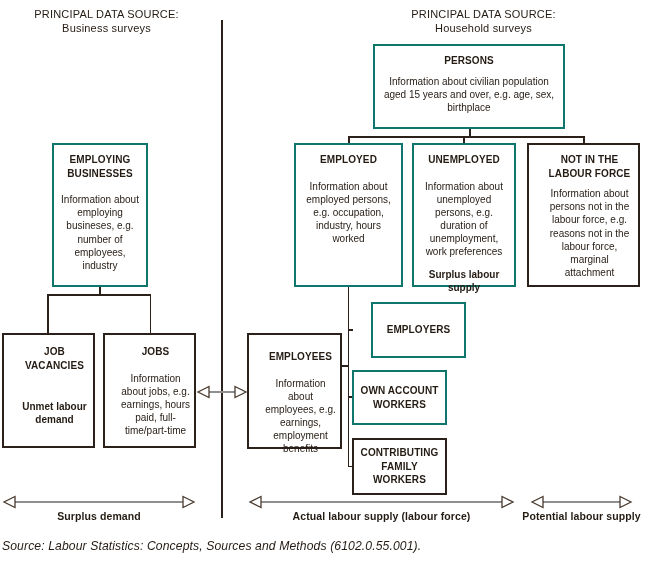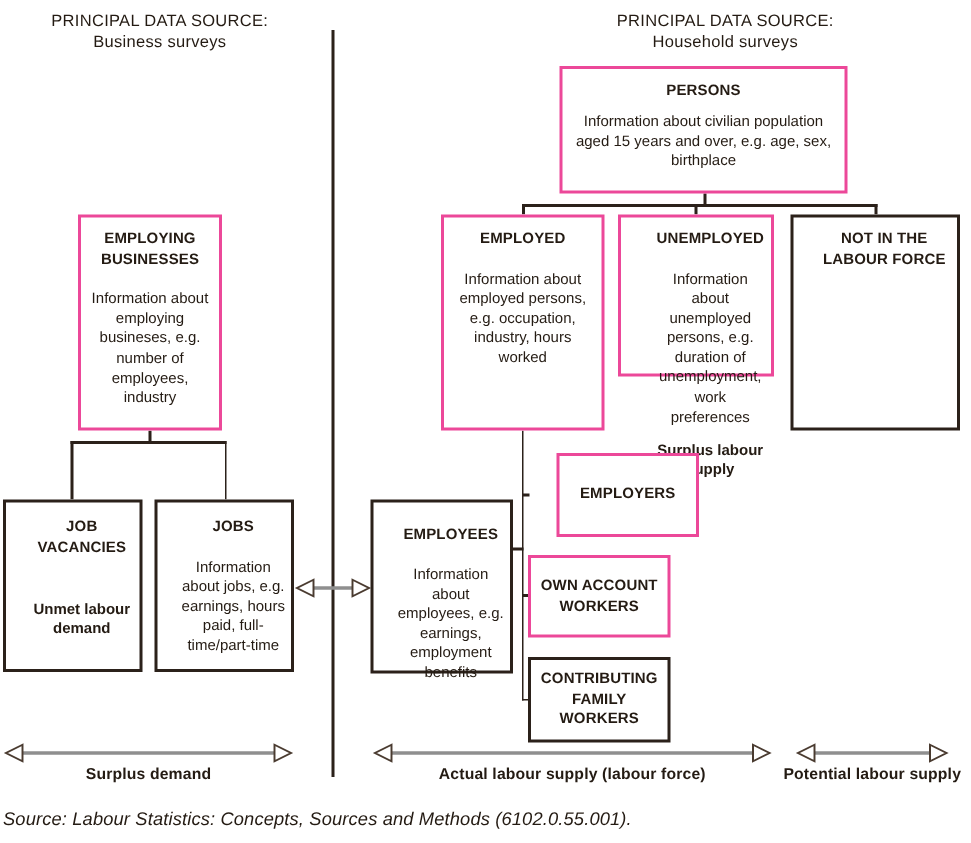--- a/index.html
+++ b/index.html
@@ -2,21 +2,21 @@
 <html><head>
 <meta charset="utf-8">
 <style>
   * { margin:0; padding:0; box-sizing:border-box; }
   html,body { background:#ffffff; }
   body { font-family:"Liberation Sans", sans-serif; color:#241b13; }
   .canvas { position:relative; width:647px; height:562px; background:#ffffff; overflow:hidden; }
 
   .hdr { position:absolute; text-align:center; font-weight:normal; font-size:11px; line-height:1.3; letter-spacing:.2px; }
 
-  .box { position:absolute; background:#fff; border:2px solid #ec4899;
+  .box { position:absolute; background:#fff; border:2px solid #0f766e;
          display:flex; flex-direction:column; align-items:center;
          text-align:center; padding:8px 4px 6px; }
   .box.dark { border-color:#2b211a;padding-left:16px; }
   .box.center { justify-content:center; padding:3px; }
   .box .title { font-weight:bold; font-size:10px; line-height:1.35; letter-spacing:.1px; }
   .box .body  { font-size:10px; line-height:1.32; margin-top:13px; }
   .box .body.tight { margin-top:7px; }
   .box .footnote { font-weight:bold; font-size:10px; line-height:1.32; margin-top:9px; }
   .box .footnote.bottom { margin-top:auto; margin-bottom:14px; }
 
@@ -68,28 +68,29 @@
   <div class="box" style="left:52px; top:143px; width:96px; height:144px;">
     <div class="title">EMPLOYING BUSINESSES</div>
     <div class="body">Information about employing busineses, e.g. number of employees, industry</div>
   </div>
 
   <div class="box" style="left:294px; top:143px; width:109px; height:144px;">
     <div class="title">EMPLOYED</div>
     <div class="body">Information about employed persons, e.g. occupation, industry, hours worked</div>
   </div>
 
-  <div class="box" style="left:412px; top:143px; width:104px; height:108px;padding-left:23px;">
+  <div class="box" style="left:412px; top:143px; width:104px; height:144px;">
     <div class="title">UNEMPLOYED</div>
     <div class="body">Information about unemployed persons, e.g. duration of unemployment, work preferences</div>
     <div class="footnote">Surplus labour supply</div>
   </div>
 
   <div class="box dark" style="left:527px; top:143px; width:113px; height:144px;">
     <div class="title">NOT IN THE LABOUR FORCE</div>
+    <div class="body tight">Information about persons not in the labour force, e.g. reasons not in the labour force, marginal attachment</div>
   </div>
 
   <div class="box dark" style="left:2px; top:333px; width:93px; height:115px; padding-top:10px;">
     <div class="title">JOB VACANCIES</div>
     <div class="footnote bottom">Unmet labour demand</div>
   </div>
 
   <div class="box dark" style="left:103px; top:333px; width:93px; height:115px; padding-top:10px;">
     <div class="title">JOBS</div>
     <div class="body">Information about jobs, e.g. earnings, hours paid, full-time/part-time</div>

